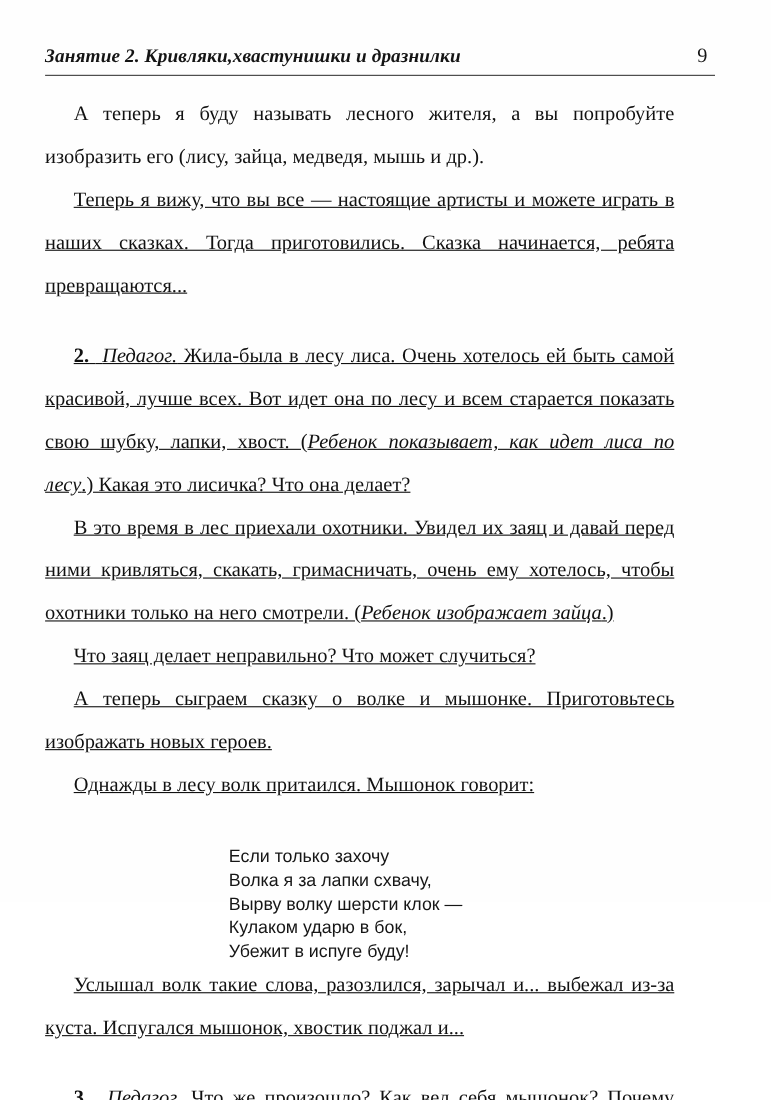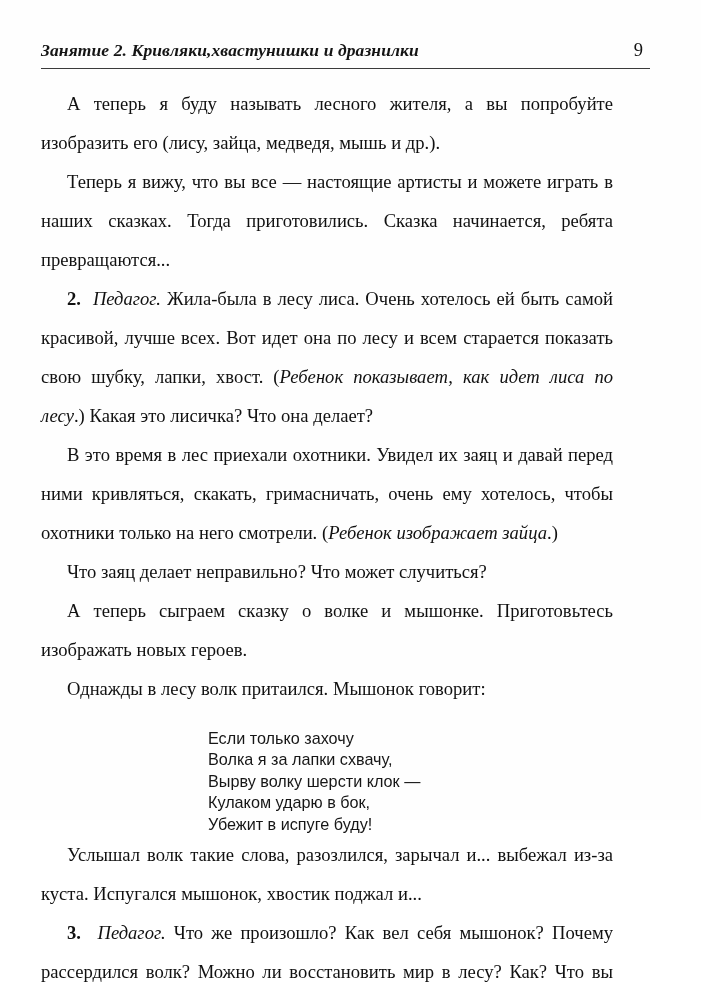--- a/index.html
+++ b/index.html
@@ -73,34 +73,36 @@
     margin: 0;
     font-size: 18.6px;
     line-height: 39px;
     text-align: justify;
     text-justify: inter-word;
     text-indent: 26px;
     hyphens: manual;
     word-spacing: 0.1px;
   }
   p.para.gap-before {
+    margin-top: 25px;
   }
   p.para.last-line-left {
     text-align-last: left;
+    text-decoration: underline;
   }
   .it {
     font-style: italic;
   }
   .bd {
     font-weight: 700;
   }
 
   
   .verse {
-    margin-top: 20px;
+    margin-top: 36px;
     margin-bottom: 0;
     padding-left: 167px;
     font-family: "Liberation Sans", "DejaVu Sans", sans-serif;
     font-size: 16.2px;
     line-height: 21.4px;
     font-weight: 400;
     color: #161616;
     text-align: left;
     text-indent: 0;
   }

